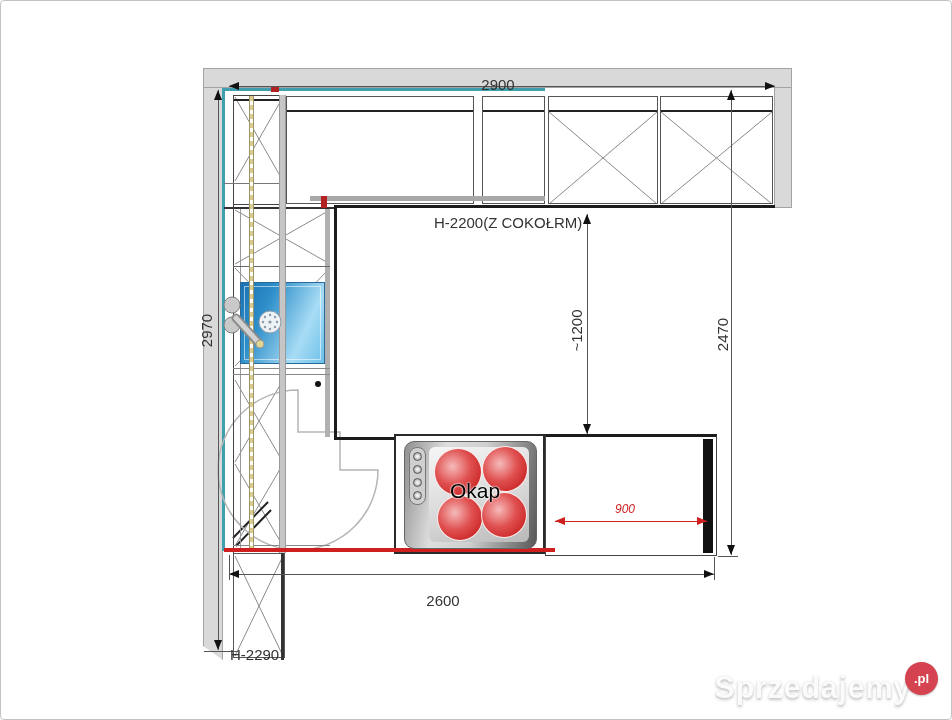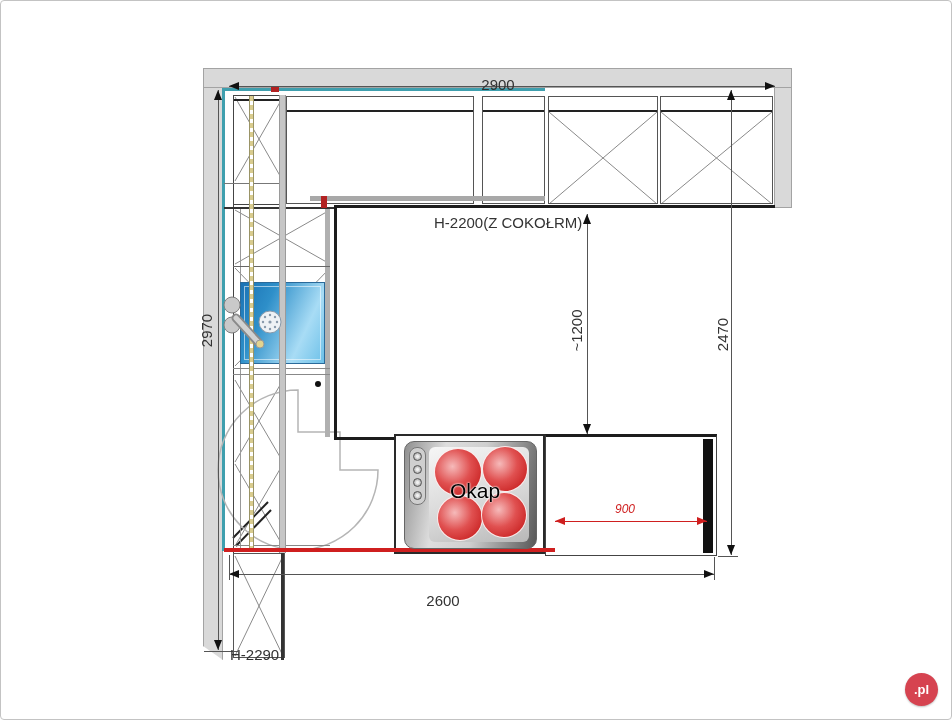--- a/index.html
+++ b/index.html
@@ -215,14 +215,15 @@
 
 <div class="ln" style="left:555px;top:521px;width:152px;height:1px;background:var(--highlight-red,#cf1f1f);"></div>
 <div class="ar red l" style="left:555px;top:517px;"></div>
 <div class="ar red r" style="left:697px;top:517px;"></div>
 <div class="dim" style="left:585px;top:502px;width:80px;font-size:12px;font-style:italic;color:var(--highlight-red,#cf1f1f);">900</div>
 
 <div class="dim" style="left:434px;top:214px;text-align:left;">H-2200(Z COKOŁRM)</div>
 <div class="dim" style="left:230px;top:646px;text-align:center;">H-2290</div>
 
 <div class="wm">
+  <span class="txt">Sprzedajemy</span>
   <span class="badge">.pl</span>
 </div>
 
 </body></html>

